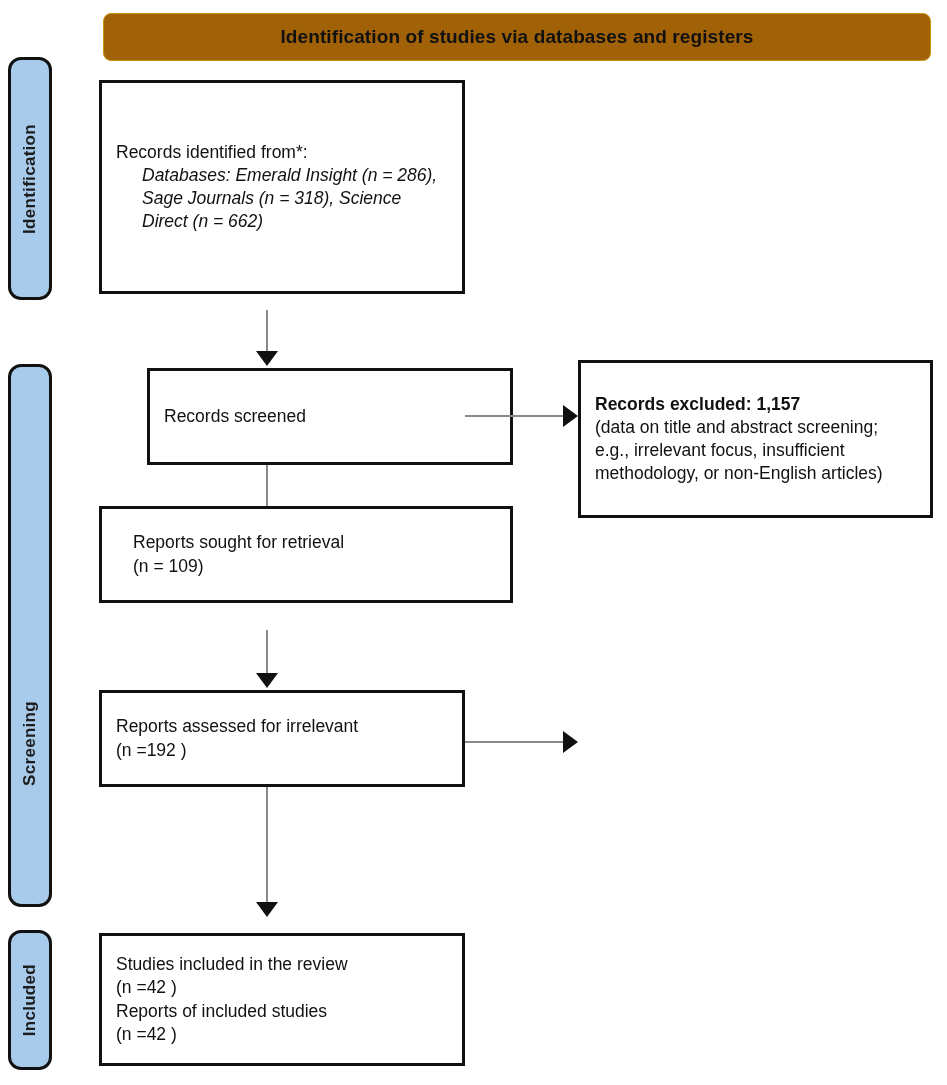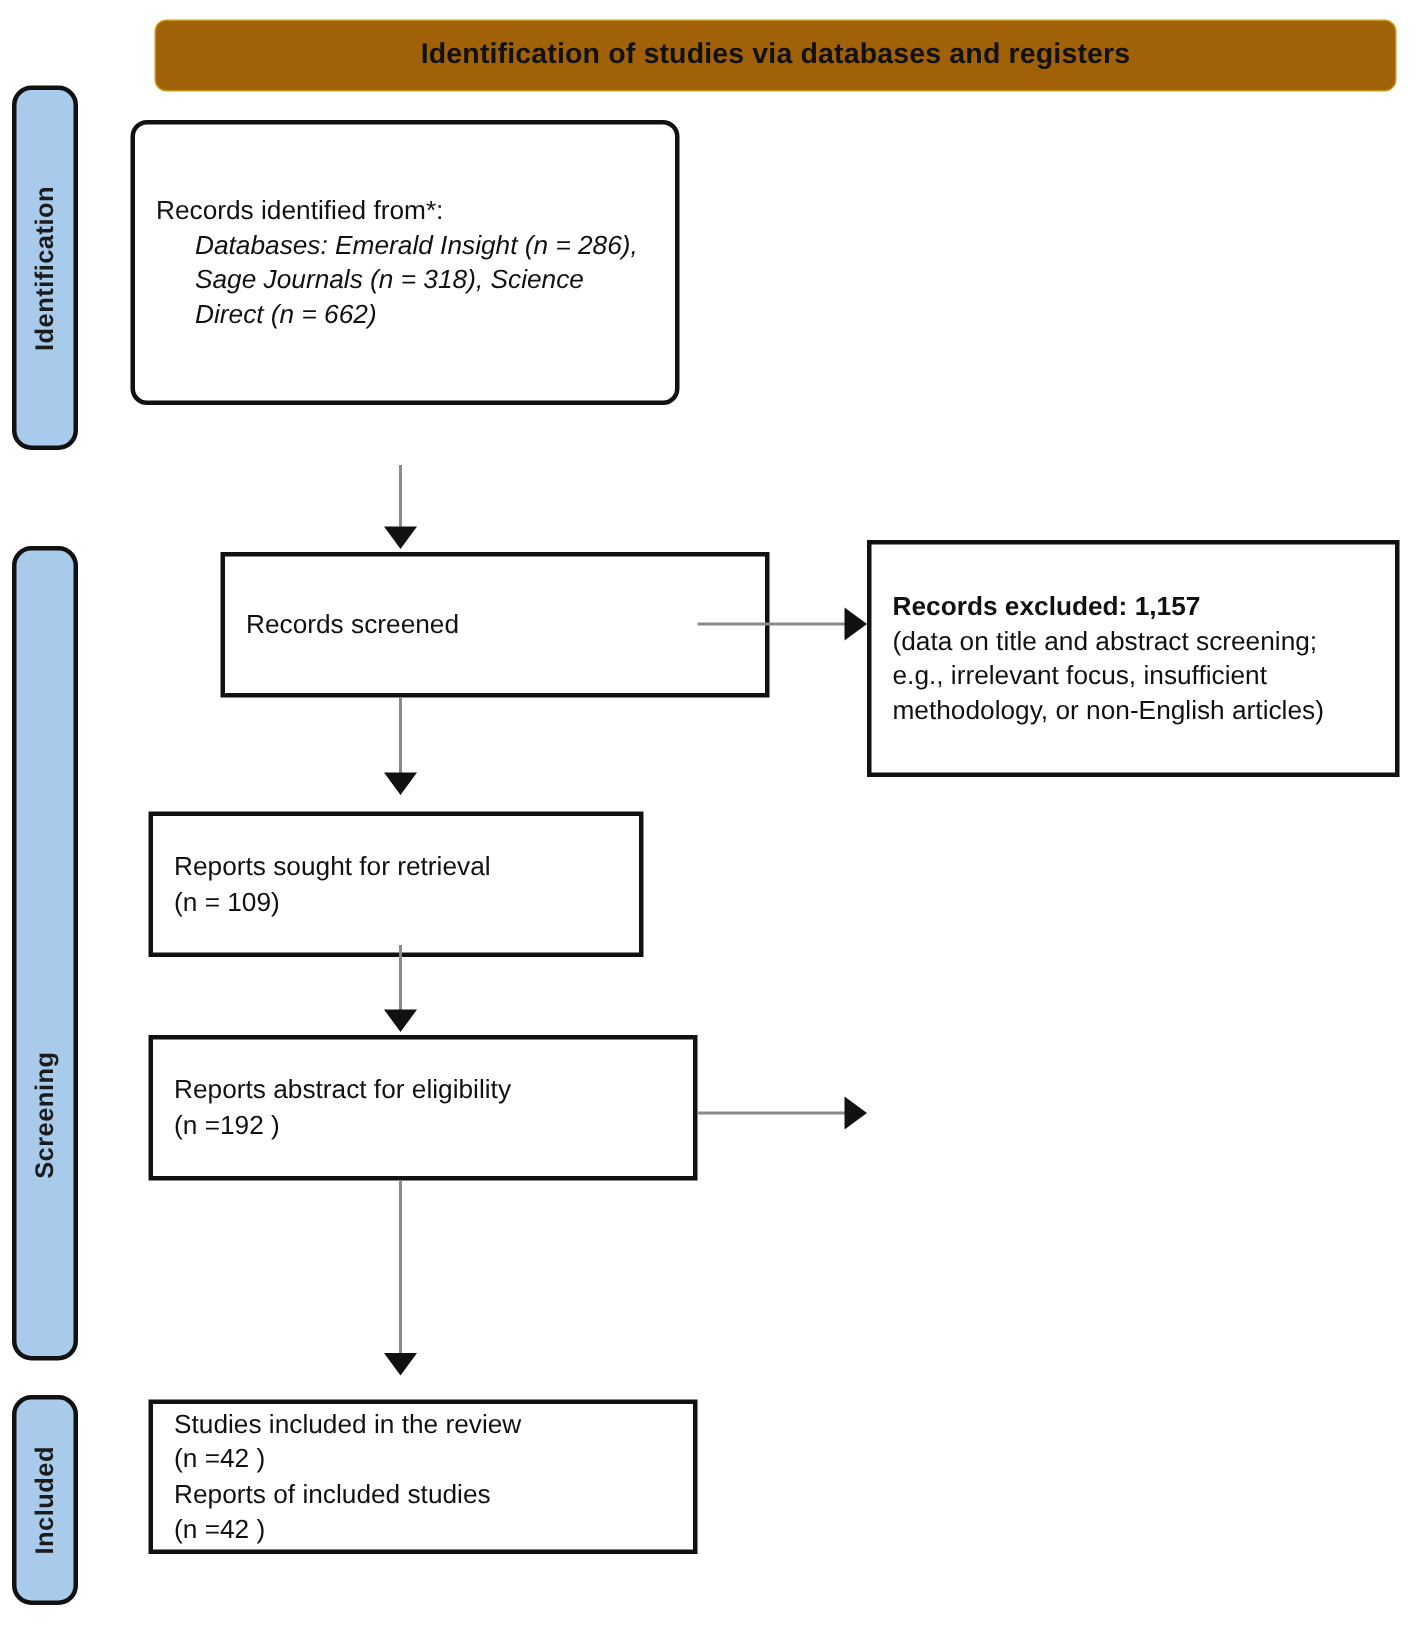--- a/index.html
+++ b/index.html
@@ -88,25 +88,25 @@
     margin: 0;
     font-size: 17.5px;
     line-height: 1.32;
     color: #111111;
   }
   .indent { padding-left: 26px; display: block; font-style: italic; }
   .bold { font-weight: bold; }
   .spacer-line { display: block; height: 17px; }
 
   
-  .box-identified  { left: 87px; top: 80px;  width: 366px; height: 190px; border-radius: 11px; }
+  .box-identified  { left: 99px; top: 80px;  width: 366px; height: 214px; }
   .box-screened    { left: 99px; top: 368px; width: 366px; height: 97px; margin-left: 48px; }
-  .box-sought      { left: 99px; top: 541px; width: 330px; height: 97px; }
+  .box-sought      { left: 99px; top: 506px; width: 414px; height: 97px; padding-left: 17px; }
   .box-assessed    { left: 99px; top: 690px; width: 366px; height: 97px; }
-  .box-included    { left: 99px; top: 933px; width: 366px; height: 103px; }
+  .box-included    { left: 99px; top: 933px; width: 366px; height: 133px; }
 
   
   .box-excluded    { left: 578px; top: 360px; width: 355px; height: 158px; }
   .box-reasons     { left: 578px; top: 690px; width: 355px; height: 215px; }
 
   
   .connector-line {
     position: absolute;
     background: #8a8a8a;
   }
@@ -180,21 +180,21 @@
       <p>Reports sought for retrieval</p>
       <p>(n = 109)</p>
     </div>
   </div>
 
   <div class="connector-line v-line" style="left:266px; top:630px; height:45px;"></div>
   <div class="arrow-down" style="left:256px; top:673px;"></div>
 
   <div class="box box-assessed">
     <div class="box-body">
-      <p>Reports abstract for eligibility</p>
+      <p>Reports assessed for irrelevant</p>
       <p>(n =192 )</p>
     </div>
   </div>
 
   <div class="connector-line h-line" style="left:465px; top:741px; width:100px;"></div>
   <div class="arrow-right" style="left:563px; top:731px;"></div>
 
 
   <div class="connector-line v-line" style="left:266px; top:787px; height:117px;"></div>
   <div class="arrow-down" style="left:256px; top:902px;"></div>

